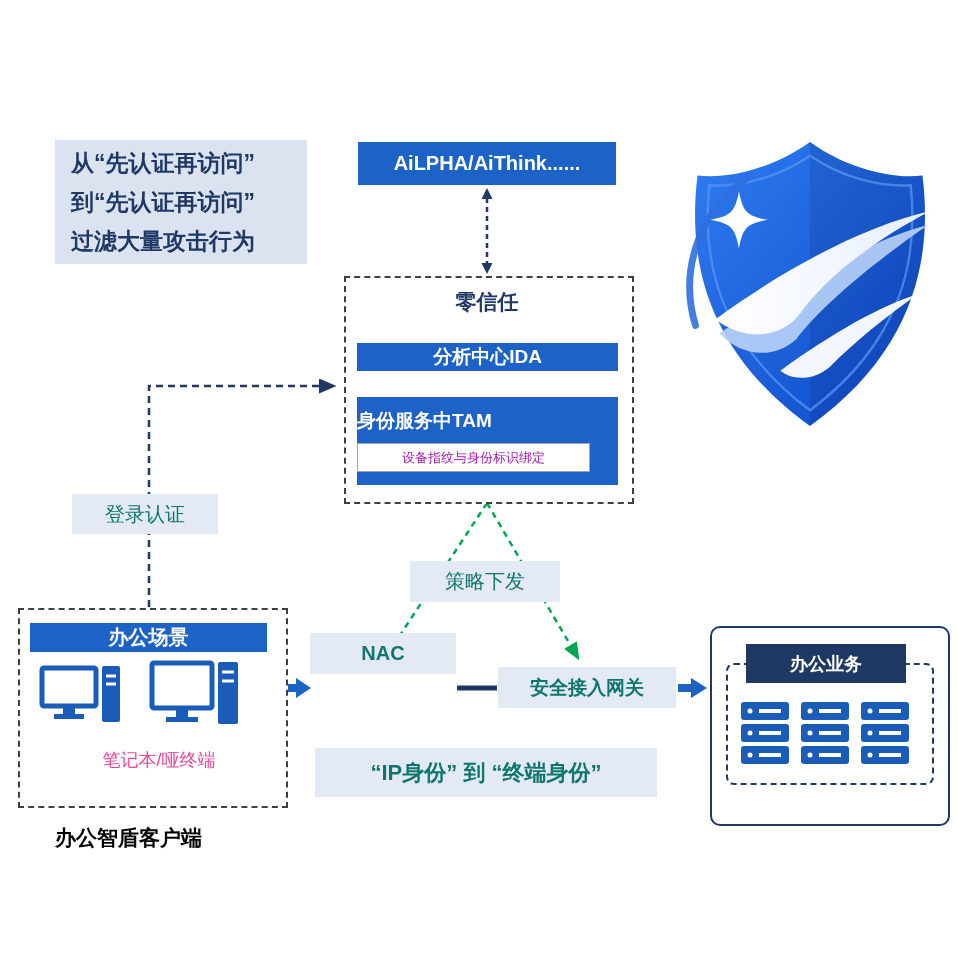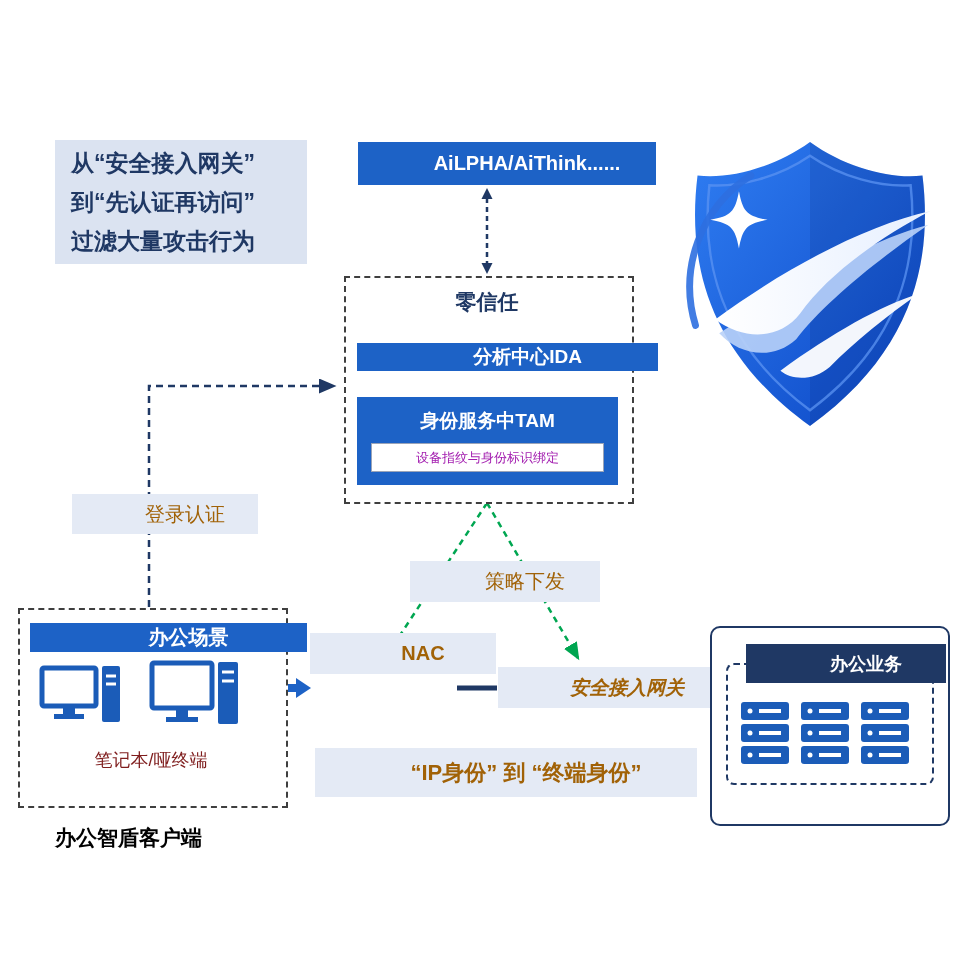--- a/index.html
+++ b/index.html
@@ -1,55 +1,55 @@
 <!DOCTYPE html>
 <html><head>
 <meta charset="utf-8">
 <style>
   html,body{margin:0;padding:0;background:#ffffff;}
   #canvas{
     position:relative;width:958px;height:958px;background:#ffffff;overflow:hidden;
     font-family:"Liberation Sans","DejaVu Sans",sans-serif;color:#1f3864;
   }
   .abs{position:absolute;}
-  .center{display:flex;align-items:center;justify-content:center;text-align:center;padding-left:40px;}
-  .box-light{background:#e4eaf5;color:#a16207;}
+  .center{display:flex;align-items:center;justify-content:center;text-align:center;}
+  .box-light{background:#e4eaf5;color:#0f766e;}
   .box-blue{background:#1d62c6;color:#ffffff;font-weight:bold;}
   .dashed-frame{border:2px dashed #3f3f3f;background:#ffffff;}
   #arrow-layer{position:absolute;left:0;top:0;z-index:1;pointer-events:none;}
   .z2{z-index:2;}
   .z3{z-index:3;}
 
   #callout{left:55px;top:140px;width:252px;height:124px;background:#dbe3f1;
     display:flex;flex-direction:column;justify-content:center;padding-left:16px;box-sizing:border-box;}
   #callout div{font-size:23px;font-weight:bold;line-height:39px;color:#1f3864;}
 
   #ailpha{left:358px;top:142px;width:258px;height:43px;font-size:20px;}
 
   #shield{left:662px;top:126px;}
 
   #zt-box{left:344px;top:276px;width:286px;height:224px;}
   #zt-title{left:344px;top:288px;width:286px;font-size:21px;font-weight:bold;text-align:center;}
   #zt-ida{left:357px;top:343px;width:261px;height:28px;font-size:19px;}
-  #zt-tam{left:357px;top:397px;width:261px;height:88px;display:flex;flex-direction:column;align-items:center;}
+  #zt-tam{left:357px;top:397px;width:261px;height:88px;display:flex;flex-direction:column;align-items:flex-start;}
   #zt-tam .tam-label{font-size:19px;font-weight:bold;margin-top:11px;}
   #zt-binding{width:231px;height:27px;margin-top:9px;background:#ffffff;border:1px solid #9aa4b8;
     color:#a21caf;font-size:13px;font-weight:normal;display:flex;align-items:center;justify-content:center;}
 
   #login-box{left:72px;top:494px;width:146px;height:40px;font-size:20px;}
   #policy-box{left:410px;top:561px;width:150px;height:41px;font-size:20px;}
 
   #office-box{left:18px;top:608px;width:266px;height:196px;}
   #office-header{left:30px;top:623px;width:237px;height:29px;font-size:20px;}
   #computers{left:36px;top:658px;}
-  #terminal-label{left:18px;top:748px;width:266px;font-size:18px;color:#7f1d1d;text-align:center;font-weight:normal;}
+  #terminal-label{left:26px;top:748px;width:266px;font-size:18px;color:#ec4899;text-align:center;font-weight:normal;}
   #client-label{left:55px;top:824px;font-size:21px;font-weight:bold;color:#000000;}
 
   #nac-box{left:310px;top:633px;width:146px;height:41px;font-size:20px;font-weight:bold;}
-  #gateway-box{left:498px;top:667px;width:178px;height:41px;font-size:19px;font-weight:bold;font-style:italic;}
+  #gateway-box{left:498px;top:667px;width:178px;height:41px;font-size:19px;font-weight:bold;}
   #ip-box{left:315px;top:748px;width:342px;height:49px;font-size:22px;font-weight:bold;}
 
   #business-box{left:710px;top:626px;width:236px;height:196px;border:2px solid #1f3864;border-radius:10px;background:#ffffff;}
   #business-dashed{left:726px;top:663px;width:204px;height:118px;border:2px dashed #1f3864;border-radius:8px;}
   #business-header{left:746px;top:644px;width:160px;height:39px;background:#1f3864;color:#ffffff;
     font-size:18px;font-weight:bold;border-radius:0;}
   .server-icon{position:absolute;top:702px;}
 </style>
 </head>
 <body>
@@ -85,21 +85,21 @@
 
     <line x1="457" y1="688" x2="497" y2="688" stroke="#1f3864" stroke-width="5"></line>
 
     <g>
       <line x1="678" y1="688" x2="692" y2="688" stroke="#1d62c6" stroke-width="8"></line>
       <polygon points="691,678 691,698 707,688" fill="#1d62c6"></polygon>
     </g>
   </svg>
 
   <div id="callout" class="abs z2">
-    <div>从“安全接入网关”</div>
+    <div>从“先认证再访问”</div>
     <div>到“先认证再访问”</div>
     <div>过滤大量攻击行为</div>
   </div>
 
   <div id="ailpha" class="abs center box-blue z2">AiLPHA/AiThink......</div>
 
   <svg id="shield" class="abs z2" width="296" height="316" viewBox="0 0 300 320">
     <defs>
       <linearGradient id="shieldG" x1="0" y1="0" x2="1" y2="1">
         <stop offset="0" stop-color="#2f7df2"></stop>

